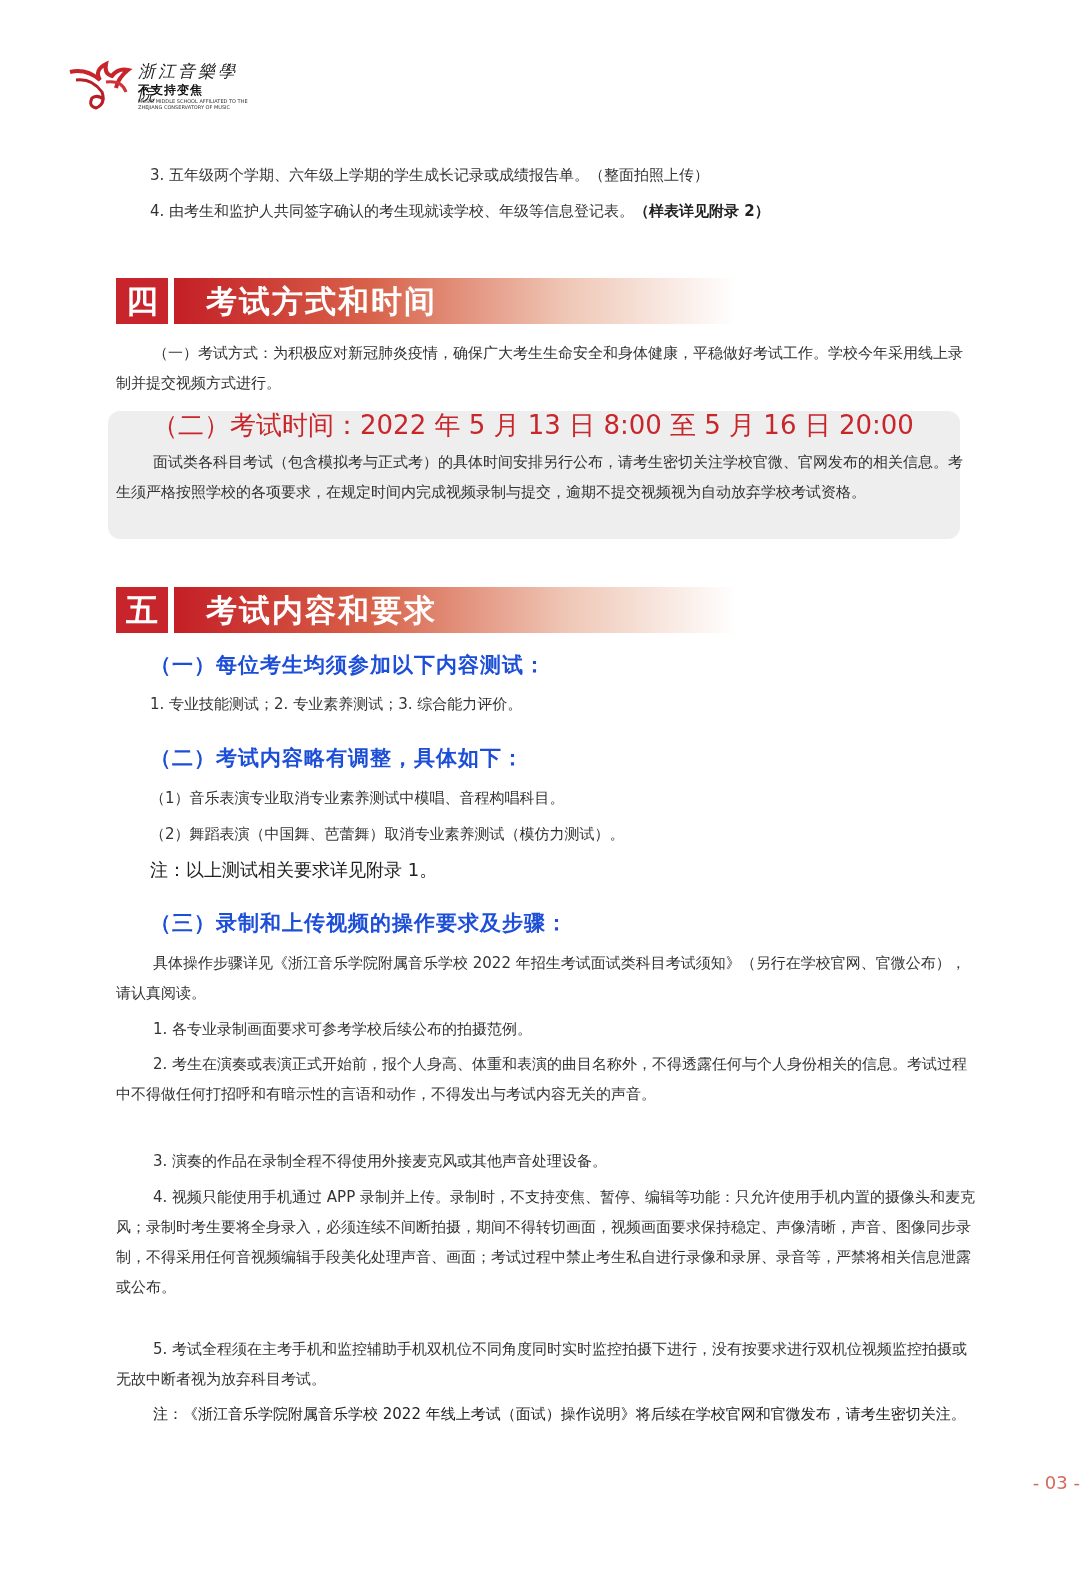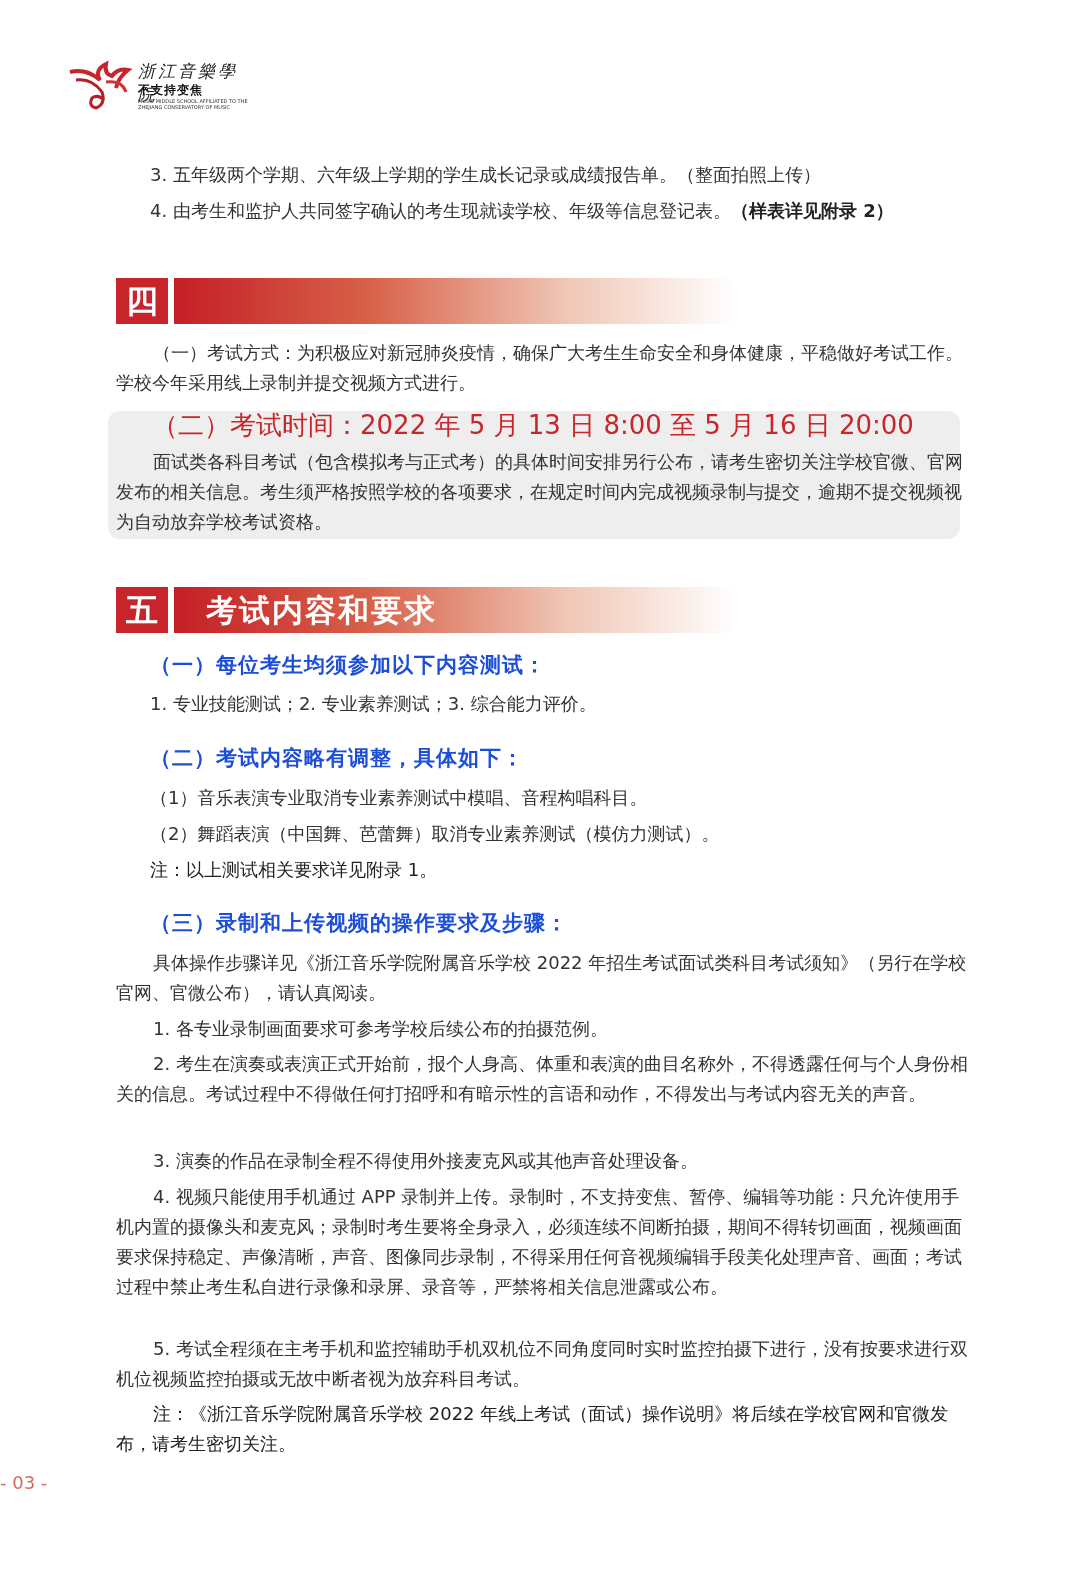--- a/index.html
+++ b/index.html
@@ -3,34 +3,34 @@
 <meta charset="utf-8">
 <style>
   html, body { margin:0; padding:0; background:#fff; }
   body { width:1080px; height:1591px; position:relative; overflow:hidden;
          font-family:"DejaVu Sans","Liberation Sans",sans-serif; color:#333; }
   .logo { position:absolute; left:66px; top:58px; width:190px; height:60px; }
   .logo-mark { position:absolute; left:0; top:0; width:68px; height:56px; }
   .logo-cn1 { position:absolute; left:72px; top:2px; font-family:"DejaVu Serif",serif; font-size:17px; letter-spacing:3px; color:#222; font-style:italic; }
   .logo-cn2 { position:absolute; left:72px; top:24px; font-size:12px; font-weight:bold; color:#111; letter-spacing:1px; }
   .logo-en { position:absolute; left:72px; top:40px; font-size:5px; line-height:6px; color:#333; width:120px; }
-  .p { position:absolute; left:116px; width:860px; font-size:18px; line-height:30px; color:#333; }
+  .p { position:absolute; left:116px; width:860px; font-size:15px; line-height:30px; color:#333; }
   .indent { text-indent:37px; }
   .red { color:#c8262a; }
   .bold { font-weight:bold; color:#222; }
   .sec { position:absolute; left:116px; height:46px; width:620px; }
   .sec-num { position:absolute; left:0; top:0; width:52px; height:46px; background:#c8242b; color:#fff;
              font-family:"DejaVu Serif",serif; font-weight:bold; font-size:32px; line-height:46px; text-align:center; }
   .sec-bar { position:absolute; left:58px; top:0; width:562px; height:46px;
              background:linear-gradient(90deg,#c41f26 0%,#d8624a 35%,#efc7b6 70%,rgba(255,255,255,0) 100%); }
   .sec-title { position:absolute; left:90px; top:0; line-height:46px; color:#fff; font-family:"DejaVu Serif",serif;
                font-weight:bold; font-size:31px; letter-spacing:2px; }
   .box { position:absolute; left:108px; top:411px; width:852px; height:128px; background:#eeeeee; border-radius:12px; }
   .sub { position:absolute; left:150px; font-size:21px; font-weight:bold; color:#1d4ed8; letter-spacing:1px; }
-  .pageno { position:absolute; left:0; width:1080px; top:1472px; text-align:left; font-size:18px; color:#d56a5a; }
+  .pageno { position:absolute; left:0; width:1080px; top:1472px; text-align:right; font-size:18px; color:#d56a5a; }
 </style>
 </head>
 <body>
 
 <div class="logo">
   <svg class="logo-mark" viewBox="0 0 68 56">
     <path d="M4 14 Q20 10 34 22 Q28 12 40 6 Q38 16 46 18 Q52 10 62 12 Q52 20 50 30" fill="none" stroke="#c8242b" stroke-width="4"></path>
     <path d="M10 22 Q26 20 36 34 Q40 46 30 50 Q22 48 26 40 Q32 36 38 42" fill="none" stroke="#b81e25" stroke-width="3"></path>
     <path d="M40 24 Q56 22 60 34" fill="none" stroke="#d0343a" stroke-width="3"></path>
   </svg>
@@ -38,20 +38,21 @@
   <div class="logo-cn2">不支持变焦</div>
   <div class="logo-en">MUSIC MIDDLE SCHOOL AFFILIATED TO THE ZHEJIANG CONSERVATORY OF MUSIC</div>
 </div>
 
 <div class="p" style="top:160px; left:150px;">3. 五年级两个学期、六年级上学期的学生成长记录或成绩报告单。（整面拍照上传）</div>
 <div class="p" style="top:196px; left:150px;"><span>4. 由考生和监护人共同签字确认的考生现就读学校、年级等信息登记表。</span><span class="bold">（样表详见附录 2）</span></div>
 
 <div class="sec" style="top:278px;">
   <div class="sec-num">四</div>
   <div class="sec-bar"></div>
+  <div class="sec-title">考试方式和时间</div>
 </div>
 
 <div class="p indent" style="top:338px;">（一）考试方式：为积极应对新冠肺炎疫情，确保广大考生生命安全和身体健康，平稳做好考试工作。学校今年采用线上录制并提交视频方式进行。</div>
 
 <div class="box"></div>
 <div class="p red" style="top:410px; left:152px; font-size:26px;">（二）考试时间：2022 年 5 月 13 日 8:00 至 5 月 16 日 20:00</div>
 <div class="p indent" style="top:447px;">面试类各科目考试（包含模拟考与正式考）的具体时间安排另行公布，请考生密切关注学校官微、官网发布的相关信息。考生须严格按照学校的各项要求，在规定时间内完成视频录制与提交，逾期不提交视频视为自动放弃学校考试资格。</div>
 
 <div class="sec" style="top:587px;">
   <div class="sec-num">五</div>

